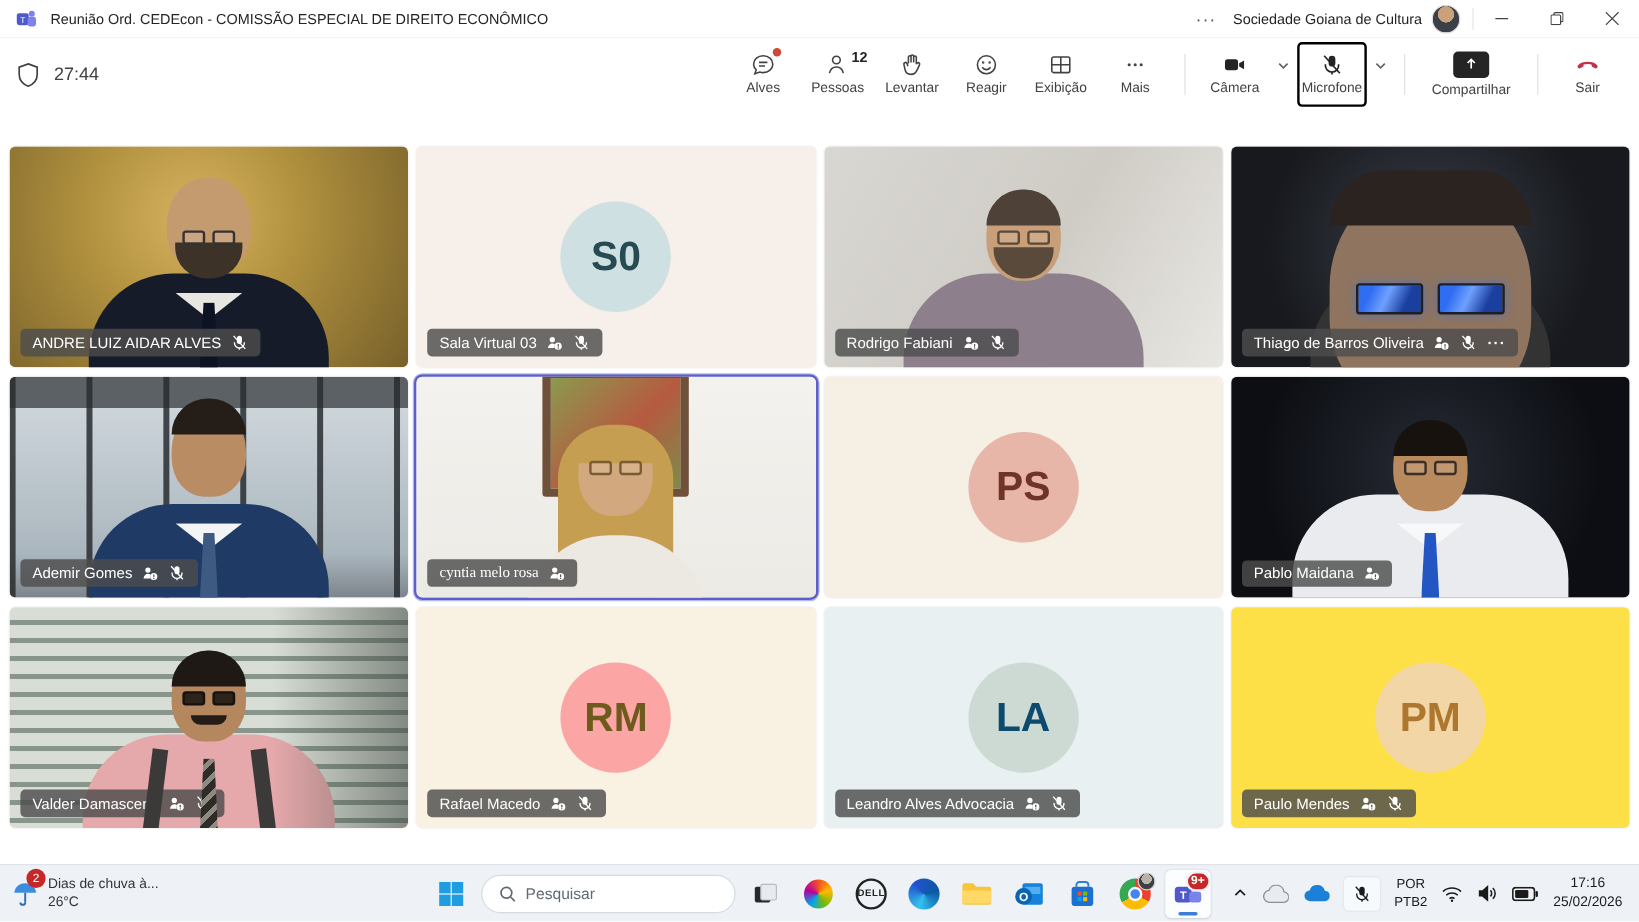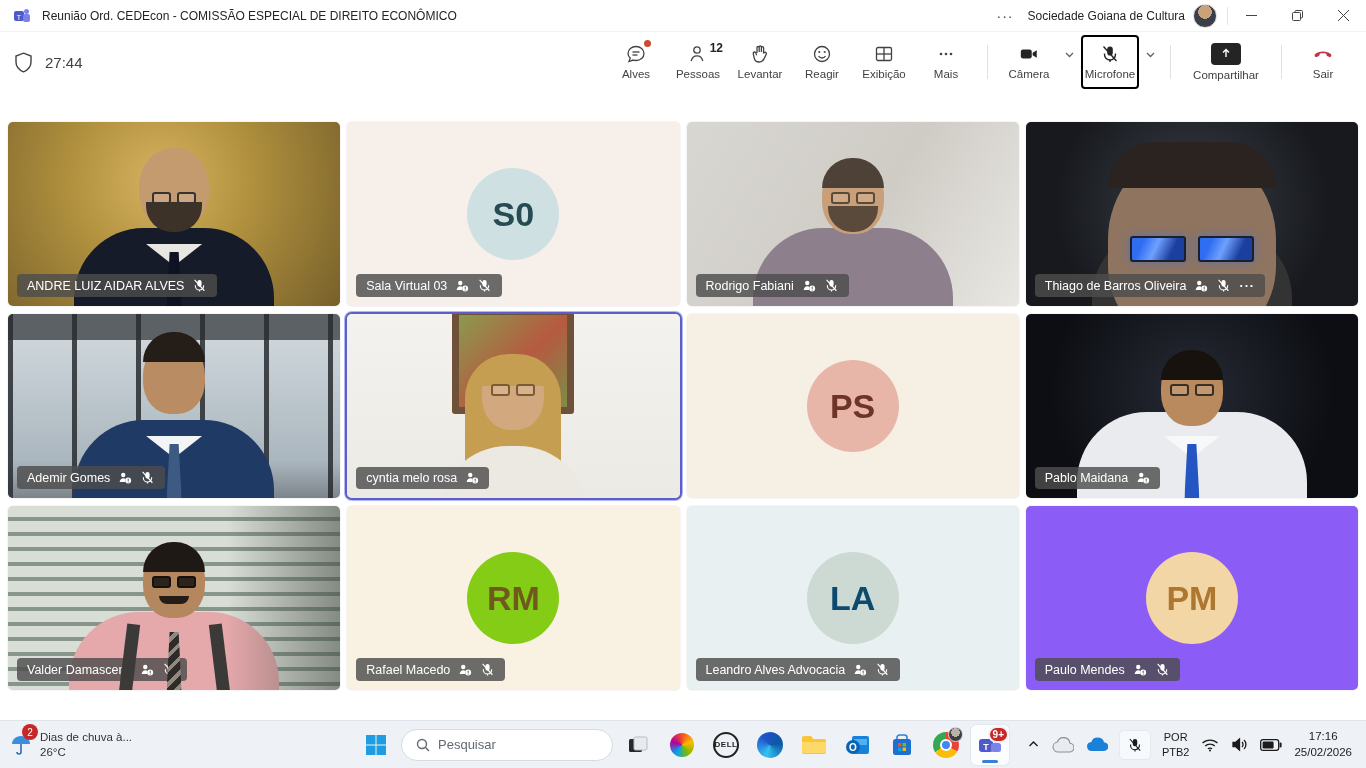--- a/index.html
+++ b/index.html
@@ -27,21 +27,21 @@
   .people-num { position:absolute; top:6px; right:4px; font-size:12px; font-weight:bold; color:#242424; }
   .chev { color:#616161; padding:0 2px; cursor:pointer; display:flex; align-items:flex-start; margin-top:-16px; }
   .vsep { width:1px; height:34px; background:#e0e0e0; margin:0 8px; }
   .blackbox { width:30px; height:22px; background:#242424; border-radius:4px; display:flex; align-items:center; justify-content:center; }
   .icon16 { width:20px; height:20px; }
 
   
   .stage { height:628px; background:#fff; padding:30px 8px 0 8px; }
   .grid { display:grid; grid-template-columns:repeat(4,1fr); grid-template-rows:repeat(3,184px); gap:8px 7px; }
   .tile { position:relative; border-radius:5px; overflow:hidden; background:#eee; box-shadow:0 0 0 1px rgba(0,0,0,0.04); }
-  .tile.speaking { box-shadow:0 0 0 2px #5b5fc7, 0 0 0 3px #b3b6f0; }
+  .tile.speaking { box-shadow:0 0 0 2px #5b5fc7, 0 0 0 3px #b3b6f0;font-family:Liberation Serif, serif; }
   .scene { position:absolute; inset:0; }
 
   
   .plate { position:absolute; left:9px; bottom:9px; display:flex; align-items:center; gap:8px; background:rgba(77,77,77,0.82); color:#fff; font-size:12.5px; padding:4px 10px; border-radius:4px; max-width:92%; white-space:nowrap; }
   .plate .picon { display:flex; align-items:center; color:#fff; flex:none; }
   .plate .more3 { letter-spacing:1px; font-weight:bold; }
 
   
   .av-circle { position:absolute; left:50%; top:50%; transform:translate(-50%,-50%); width:92px; height:92px; border-radius:50%; display:flex; align-items:center; justify-content:center; font-size:34px; font-weight:bold; font-family:"Liberation Sans",sans-serif; }
 
@@ -502,21 +502,21 @@
               <rect x="7.2" y="2.5" width="5.6" height="9" rx="2.8" fill="#fff" stroke="none"></rect>
               <path d="M4.5 9.5v1a5.5 5.5 0 0 0 11 0v-1"></path>
               <line x1="10" y1="16" x2="10" y2="18"></line>
               <line x1="3.5" y1="2.5" x2="16.5" y2="17"></line>
             </svg>
           </span>
         </div>
       </div>
       <div class="tile">
         <div class="scene" style="background: rgb(249, 241, 226);">
-          <div class="av-circle" style="background: #84cc16; color: rgb(111, 90, 29);">RM</div>
+          <div class="av-circle" style="background: #fca5a5; color: rgb(111, 90, 29);">RM</div>
         </div>
         <div class="plate">
           <span>Rafael Macedo</span>
           <span class="picon">
             <svg width="14" height="14" viewBox="0 0 16 16" fill="#fff">
               <circle cx="6" cy="4.6" r="2.5"></circle>
               <path d="M1.8 12.6c.6-2.9 2.2-4.4 4.2-4.4 1 0 1.9.35 2.6 1a4.2 4.2 0 0 0-.4 3.4Z"></path>
               <circle cx="11.6" cy="10.8" r="3.4"></circle>
               <rect x="11.1" y="8.7" width="1.1" height="2.7" rx="0.5" fill="#4d4d4d"></rect>
               <circle cx="11.65" cy="12.6" r="0.65" fill="#4d4d4d"></circle>
@@ -551,21 +551,21 @@
             <svg width="15" height="15" viewBox="0 0 20 20" fill="none" stroke="#fff" stroke-width="1.5">
               <rect x="7.2" y="2.5" width="5.6" height="9" rx="2.8" fill="#fff" stroke="none"></rect>
               <path d="M4.5 9.5v1a5.5 5.5 0 0 0 11 0v-1"></path>
               <line x1="10" y1="16" x2="10" y2="18"></line>
               <line x1="3.5" y1="2.5" x2="16.5" y2="17"></line>
             </svg>
           </span>
         </div>
       </div>
       <div class="tile">
-        <div class="scene" style="background: #8b5cf6;">
+        <div class="scene" style="background: #fde047;">
           <div class="av-circle" style="background: rgb(242, 214, 166); color: rgb(173, 119, 48);">PM</div>
         </div>
         <div class="plate">
           <span>Paulo Mendes</span>
           <span class="picon">
             <svg width="14" height="14" viewBox="0 0 16 16" fill="#fff">
               <circle cx="6" cy="4.6" r="2.5"></circle>
               <path d="M1.8 12.6c.6-2.9 2.2-4.4 4.2-4.4 1 0 1.9.35 2.6 1a4.2 4.2 0 0 0-.4 3.4Z"></path>
               <circle cx="11.6" cy="10.8" r="3.4"></circle>
               <rect x="11.1" y="8.7" width="1.1" height="2.7" rx="0.5" fill="#4d4d4d"></rect>

